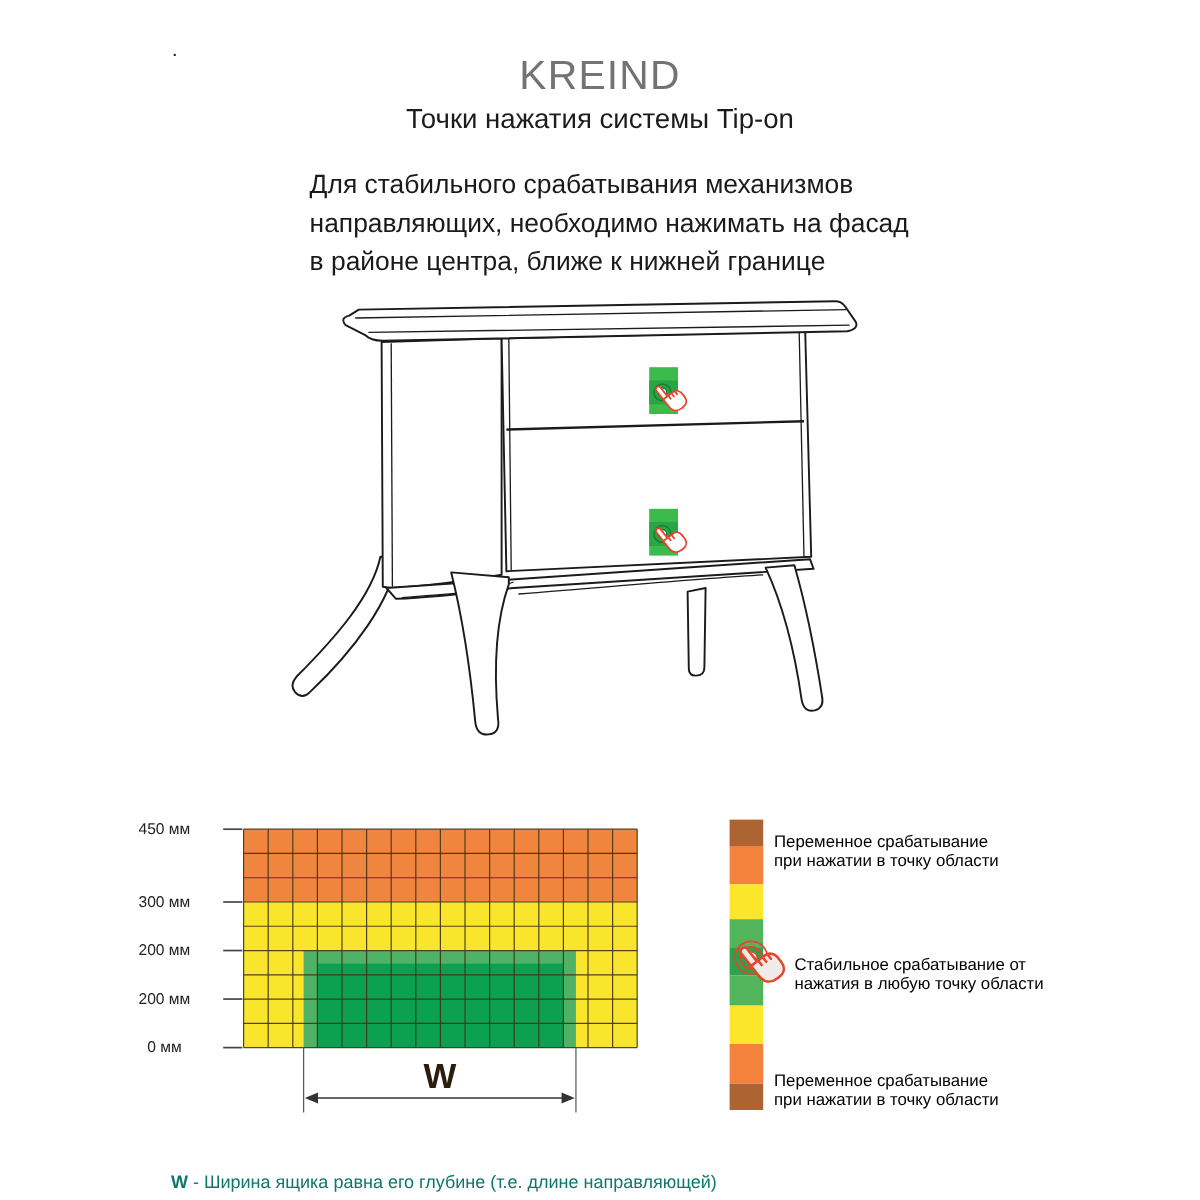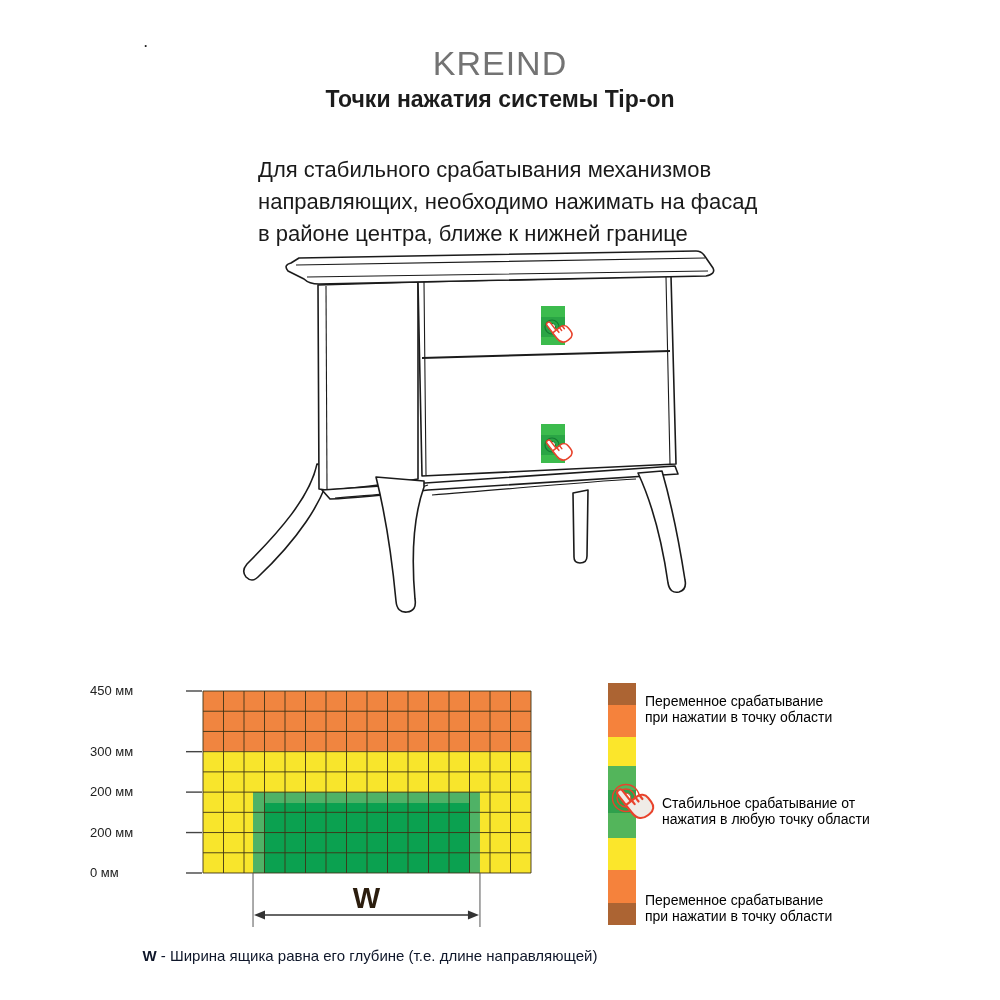--- a/index.html
+++ b/index.html
@@ -15,36 +15,36 @@
   *{margin:0;padding:0;box-sizing:border-box;}
   html,body{background:#ffffff;}
   body{font-family:"Liberation Sans", sans-serif;color:#1E1E1E;}
   .canvas{position:relative;width:1000px;height:1000px;background:#fff;overflow:hidden;}
 
   .stray{position:absolute;left:144px;top:36px;font-size:12px;font-weight:bold;color:#222;}
 
   .brand{position:absolute;left:0;top:44px;width:1000px;text-align:center;
          font-size:34px;font-weight:500;letter-spacing:1px;color:#737373;}
   .subtitle{position:absolute;left:0;top:86px;width:1000px;text-align:center;
-         font-size:23px;font-weight:700;color:#1c1c1c;}
-  .intro{position:absolute;left:258px;top:138px;font-size:22px;line-height:32px;color:#1a1a1a;margin-top:16px;}
+         font-size:23px;font-weight:400;color:#1c1c1c;}
+  .intro{position:absolute;left:258px;top:138px;font-size:22px;line-height:32px;color:#1a1a1a;}
 
   svg{display:block;}
   .furniture-svg{position:absolute;left:160px;top:243px;}
   .fline{fill:#ffffff;stroke:#1b1b1b;stroke-width:1.6;stroke-linejoin:round;}
   .fline2{fill:none;stroke:#1b1b1b;stroke-width:1.1;}
 
   .chart-svg{position:absolute;left:130px;top:675px;}
-  .tick-label{position:absolute;left:90px;width:94px;text-align:left;
+  .tick-label{position:absolute;left:90px;width:94px;text-align:center;
               font-size:13px;color:#222;white-space:nowrap;}
   .axis-labels{position:absolute;left:0;top:0;}
   .w-label{position:absolute;left:253px;top:882px;width:227px;text-align:center;
            font-size:29px;font-weight:700;color:#2b1d0e;}
-  .chart-caption{position:absolute;left:135px;top:947px;width:470px;text-align:center;
-           font-size:15px;color:#0f172a;white-space:nowrap;}
+  .chart-caption{position:absolute;left:135px;top:977px;width:470px;text-align:center;
+           font-size:15px;color:#0f766e;white-space:nowrap;}
   .chart-caption b{margin-right:4px;}
 
   .legend-bar{position:absolute;left:608px;top:683px;width:28px;}
   .legend-bar .seg{width:28px;}
   .legend-hand-svg{position:absolute;left:596px;top:770px;}
   .legend-item{position:absolute;left:645px;font-size:14px;line-height:16px;color:#000000;white-space:nowrap;}
   .legend-item.mid{left:662px;}
 
   .hand rect,.hand path{stroke:var(--hand-red);stroke-width:1.6;fill:var(--hand-fill);
               stroke-linejoin:round;stroke-linecap:round;}

